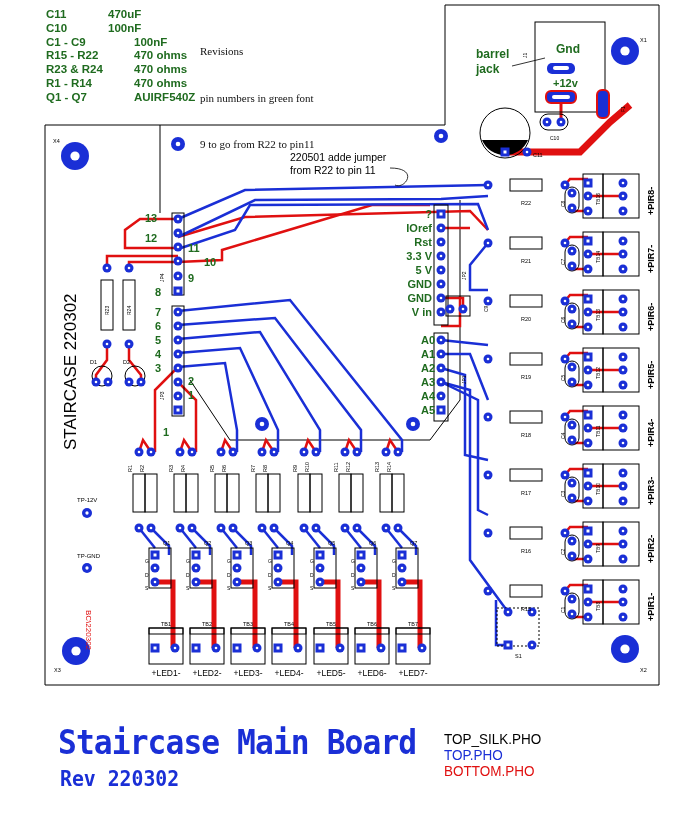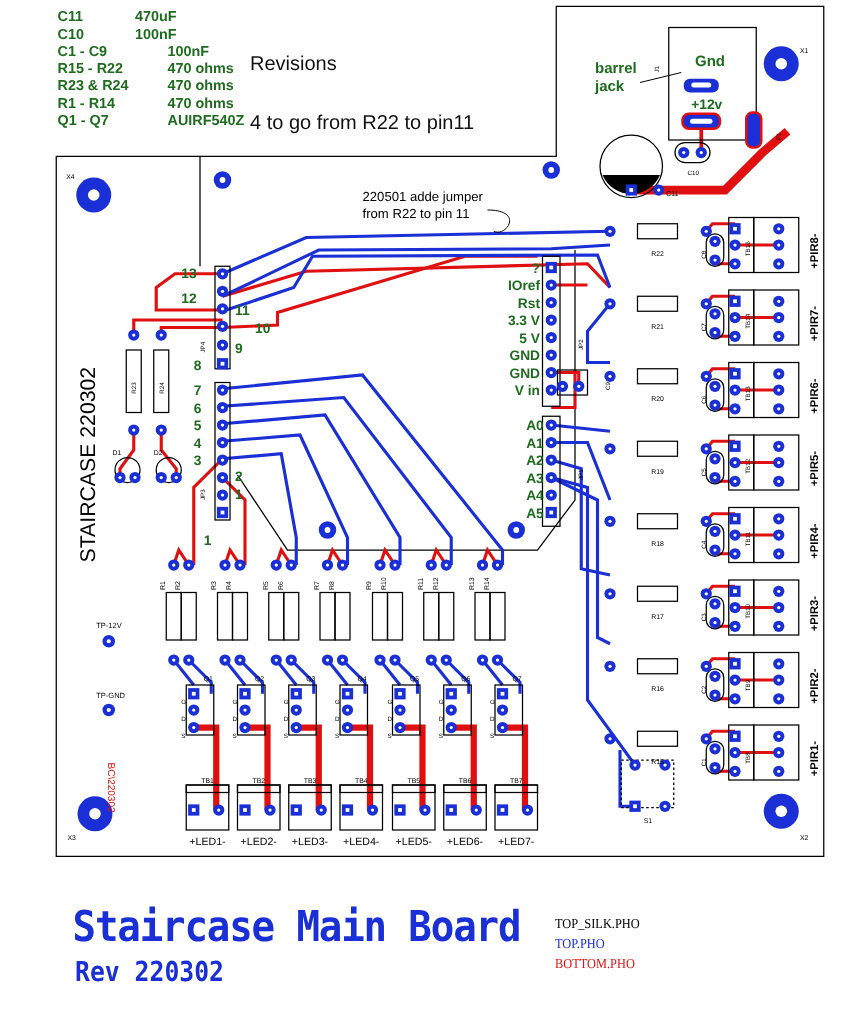--- a/index.html
+++ b/index.html
@@ -2,24 +2,24 @@
 <html><head>
 <meta charset="utf-8">
 <style>
   html,body{margin:0;padding:0;background:#fff;}
   body{width:694px;height:818px;position:relative;overflow:hidden;font-family:"Liberation Sans",sans-serif;}
   #board{position:absolute;left:0;top:0;}
   .ann{position:absolute;font-family:"Liberation Sans",sans-serif;}
   .legend-green{color:#1f6b1f;font-weight:bold;font-size:11.5px;line-height:13.8px;left:46px;top:8px;white-space:pre;}
   .legend-green .row{display:flex;}
   .legend-green .k{width:62px;}
-  .revisions{left:200px;top:13px;font-size:16px;line-height:15.5px;color:#111;white-space:pre;}
+  .revisions{left:200px;top:13px;font-size:11px;line-height:15.5px;color:#111;white-space:pre;font-family:Liberation Serif, serif;}
   .title-main{position:absolute;left:58px;top:722px;font-family:"DejaVu Sans Mono",monospace;color:#1a2fd6;font-weight:bold;font-size:34px;letter-spacing:-1px;transform:scaleX(0.92);transform-origin:left;}
   .title-rev{position:absolute;left:60px;top:766px;font-family:"DejaVu Sans Mono",monospace;color:#1a2fd6;font-weight:bold;font-size:22px;transform:scaleX(0.9);transform-origin:left;}
-  .layers{position:absolute;left:444px;top:731px;font-family:Liberation Serif, serif;font-size:11px;line-height:16px;}
+  .layers{position:absolute;left:444px;top:731px;font-family:Liberation Sans, sans-serif;font-size:15px;line-height:16px;}
   .layers div{transform:scaleX(0.9);transform-origin:left;}
 </style>
 </head>
 <body>
 
 <svg id="board" width="694" height="818" viewBox="0 0 694 818" xmlns="http://www.w3.org/2000/svg">
 
   <g fill="none" stroke="#000" stroke-width="1">
     <polyline points="45,125 445,125 445,5 659,5 659,685 45,685 45,125"></polyline>
     <line x1="160" y1="125" x2="160" y2="213"></line>
@@ -748,21 +748,22 @@
       <text x="392" y="577" font-family="&quot;Liberation Sans&quot;,sans-serif" font-size="5" fill="#000" font-weight="normal" text-anchor="start">D</text>
       <text x="392" y="563" font-family="&quot;Liberation Sans&quot;,sans-serif" font-size="5" fill="#000" font-weight="normal" text-anchor="start">G</text>
       <text x="408" y="626" font-family="&quot;Liberation Sans&quot;,sans-serif" font-size="5.5" fill="#000" font-weight="normal" text-anchor="start">TB7</text>
       <text x="413" y="676" font-family="&quot;Liberation Sans&quot;,sans-serif" font-size="8.5" fill="#000" font-weight="normal" text-anchor="middle">+LED7-</text>
     </g>
 </svg>
 
 <div class="ann legend-green" id="legend"><div class="row"><span class="k">C11</span><span>470uF</span></div><div class="row"><span class="k">C10</span><span>100nF</span></div><div class="row"><span class="k" style="width: 88px;">C1 - C9</span><span>100nF</span></div><div class="row"><span class="k" style="width: 88px;">R15 - R22</span><span>470 ohms</span></div><div class="row"><span class="k" style="width: 88px;">R23 &amp; R24</span><span>470 ohms</span></div><div class="row"><span class="k" style="width: 88px;">R1 - R14</span><span>470 ohms</span></div><div class="row"><span class="k" style="width: 88px;">Q1 - Q7</span><span>AUIRF540Z</span></div></div>
 <div class="ann revisions">
   <div>Revisions</div>
-  <div>4 to go from R22 to pin11</div>
+  <div>pin numbers in green font</div>
+  <div>9 to go from R22 to pin11</div>
 </div>
 
 <div class="title-main">Staircase Main Board</div>
 <div class="title-rev">Rev 220302</div>
 <div class="layers" id="layers">
     <div style="color: rgb(0, 0, 0);">TOP_SILK.PHO</div>
     <div style="color: rgb(26, 47, 214);">TOP.PHO</div>
     <div style="color: rgb(224, 16, 16);">BOTTOM.PHO</div>
   </div>
 

